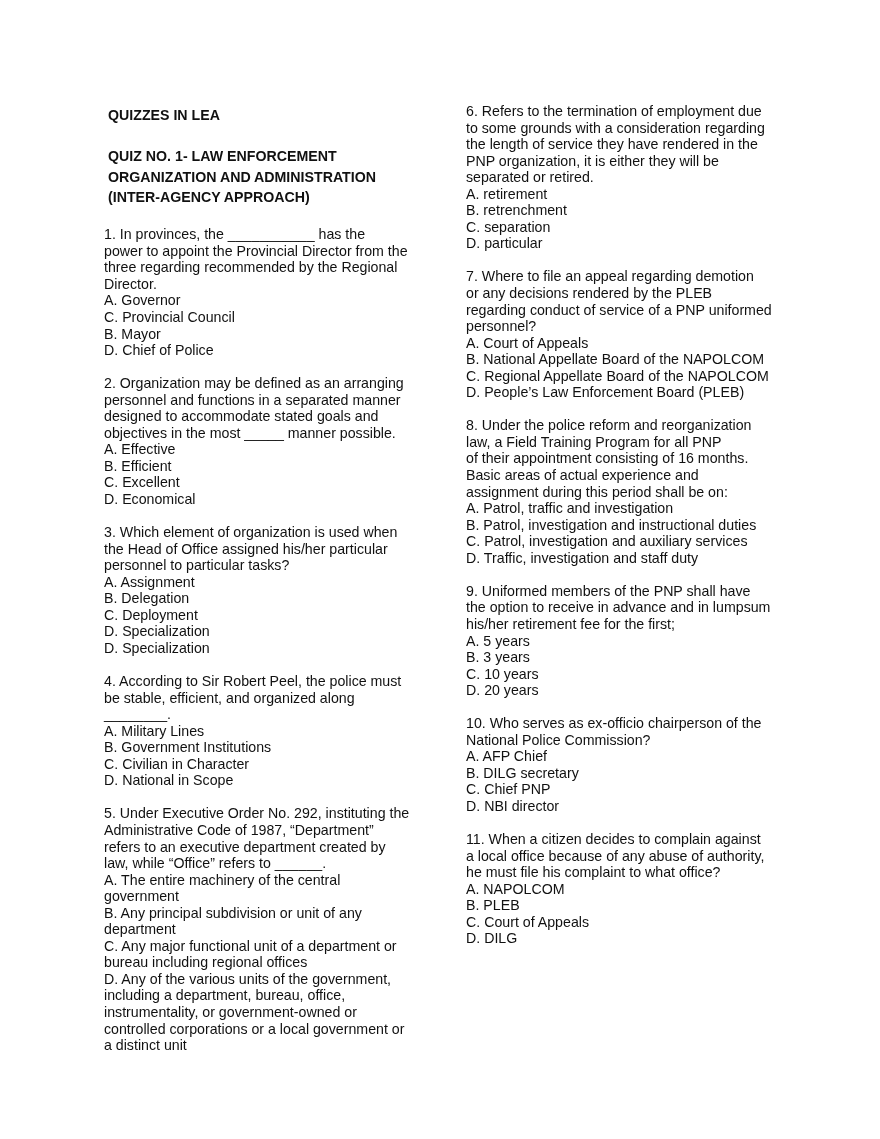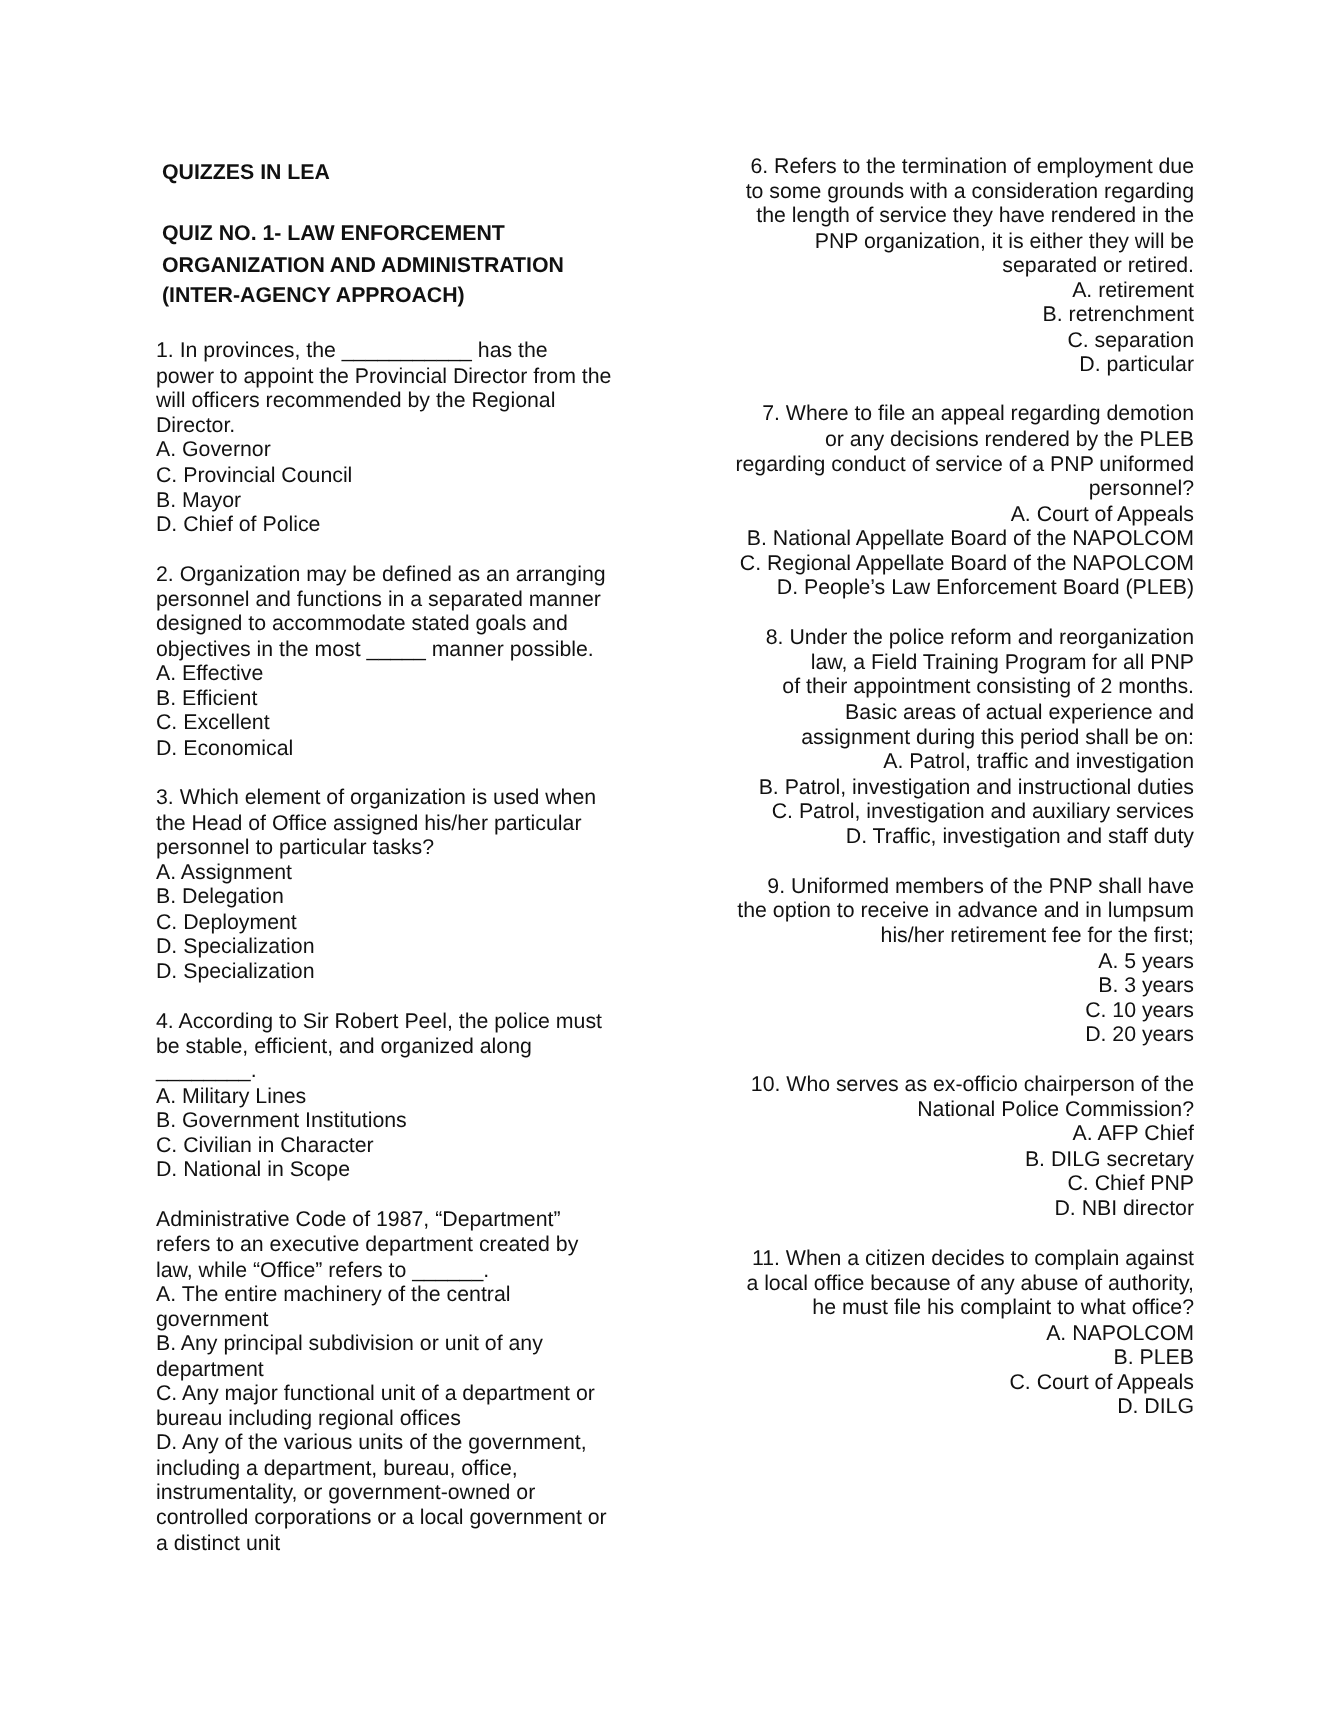--- a/index.html
+++ b/index.html
@@ -1,21 +1,21 @@
 <!DOCTYPE html>
 <html><head>
   <meta charset="utf-8">
   <style>
     html, body { margin: 0; padding: 0; background: #ffffff; }
     body { width: 880px; height: 1139px; position: relative; overflow: hidden;
       font-family: "Liberation Sans", sans-serif; color: #111; }
     .page { position: absolute; left: 0; top: 0; width: 880px; height: 1139px; background: #fff; }
     .col { position: absolute; top: 103px; font-size: 14.2px; line-height: 16.55px; }
     .col.left { left: 104px; width: 330px; }
-    .col.right { left: 466px; width: 330px; text-align: right; }
+    .col.right { left: 466px; width: 330px; }
     .title { font-weight: bold; margin: 4px; }
     .gap { height: 16.55px; }
     .q { margin: 0; }
     .opt { margin: 0; }
     .block { margin: 0; }
   </style>
 </head>
 <body>
 
 <div class="page">
@@ -26,21 +26,21 @@
     <div>
       <p class="title">QUIZ NO. 1- LAW ENFORCEMENT</p>
       <p class="title">ORGANIZATION AND ADMINISTRATION</p>
       <p class="title">(INTER-AGENCY APPROACH)</p>
     </div>
     <div class="gap"></div>
 
     <div class="block">
       <p class="q">1.  In provinces, the ___________ has the</p>
       <p class="q">power to appoint the Provincial Director from the</p>
-      <p class="q">will officers recommended by the Regional</p>
+      <p class="q">three regarding recommended by the Regional</p>
       <p class="q">Director.</p>
       <p class="opt">A. Governor</p>
       <p class="opt">C. Provincial Council</p>
       <p class="opt">B. Mayor</p>
       <p class="opt">D. Chief of Police</p>
     </div>
     <div class="gap"></div>
 
     <div class="block">
       <p class="q">2. Organization may be defined as an arranging</p>
@@ -71,20 +71,21 @@
       <p class="q">be stable, efficient, and organized along</p>
       <p class="q">________.</p>
       <p class="opt">A. Military Lines</p>
       <p class="opt">B. Government Institutions</p>
       <p class="opt">C. Civilian in Character</p>
       <p class="opt">D. National in Scope</p>
     </div>
     <div class="gap"></div>
 
     <div class="block">
+      <p class="q">5. Under Executive Order No. 292, instituting the</p>
       <p class="q">Administrative Code of 1987, “Department”</p>
       <p class="q">refers to an executive department created by</p>
       <p class="q">law, while “Office” refers to ______.</p>
       <p class="opt">A. The entire machinery of the central</p>
       <p class="opt">government</p>
       <p class="opt">B. Any principal subdivision or unit of any</p>
       <p class="opt">department</p>
       <p class="opt">C. Any major functional unit of a department or</p>
       <p class="opt">bureau including regional offices</p>
       <p class="opt">D. Any of the various units of the government,</p>
@@ -118,21 +119,21 @@
       <p class="opt">A. Court of Appeals</p>
       <p class="opt">B. National Appellate Board of the NAPOLCOM</p>
       <p class="opt">C. Regional Appellate Board of the NAPOLCOM</p>
       <p class="opt">D. People’s Law Enforcement Board (PLEB)</p>
     </div>
     <div class="gap"></div>
 
     <div class="block">
       <p class="q">8.  Under the police reform and reorganization</p>
       <p class="q">law, a Field Training Program for all PNP</p>
-      <p class="q">of their appointment consisting of 2 months.</p>
+      <p class="q">of their appointment consisting of 16 months.</p>
       <p class="q">Basic areas of actual experience and</p>
       <p class="q">assignment during this period shall be on:</p>
       <p class="opt">A. Patrol, traffic and investigation</p>
       <p class="opt">B. Patrol, investigation and instructional duties</p>
       <p class="opt">C. Patrol, investigation and auxiliary services</p>
       <p class="opt">D. Traffic, investigation and staff duty</p>
     </div>
     <div class="gap"></div>
 
     <div class="block">

